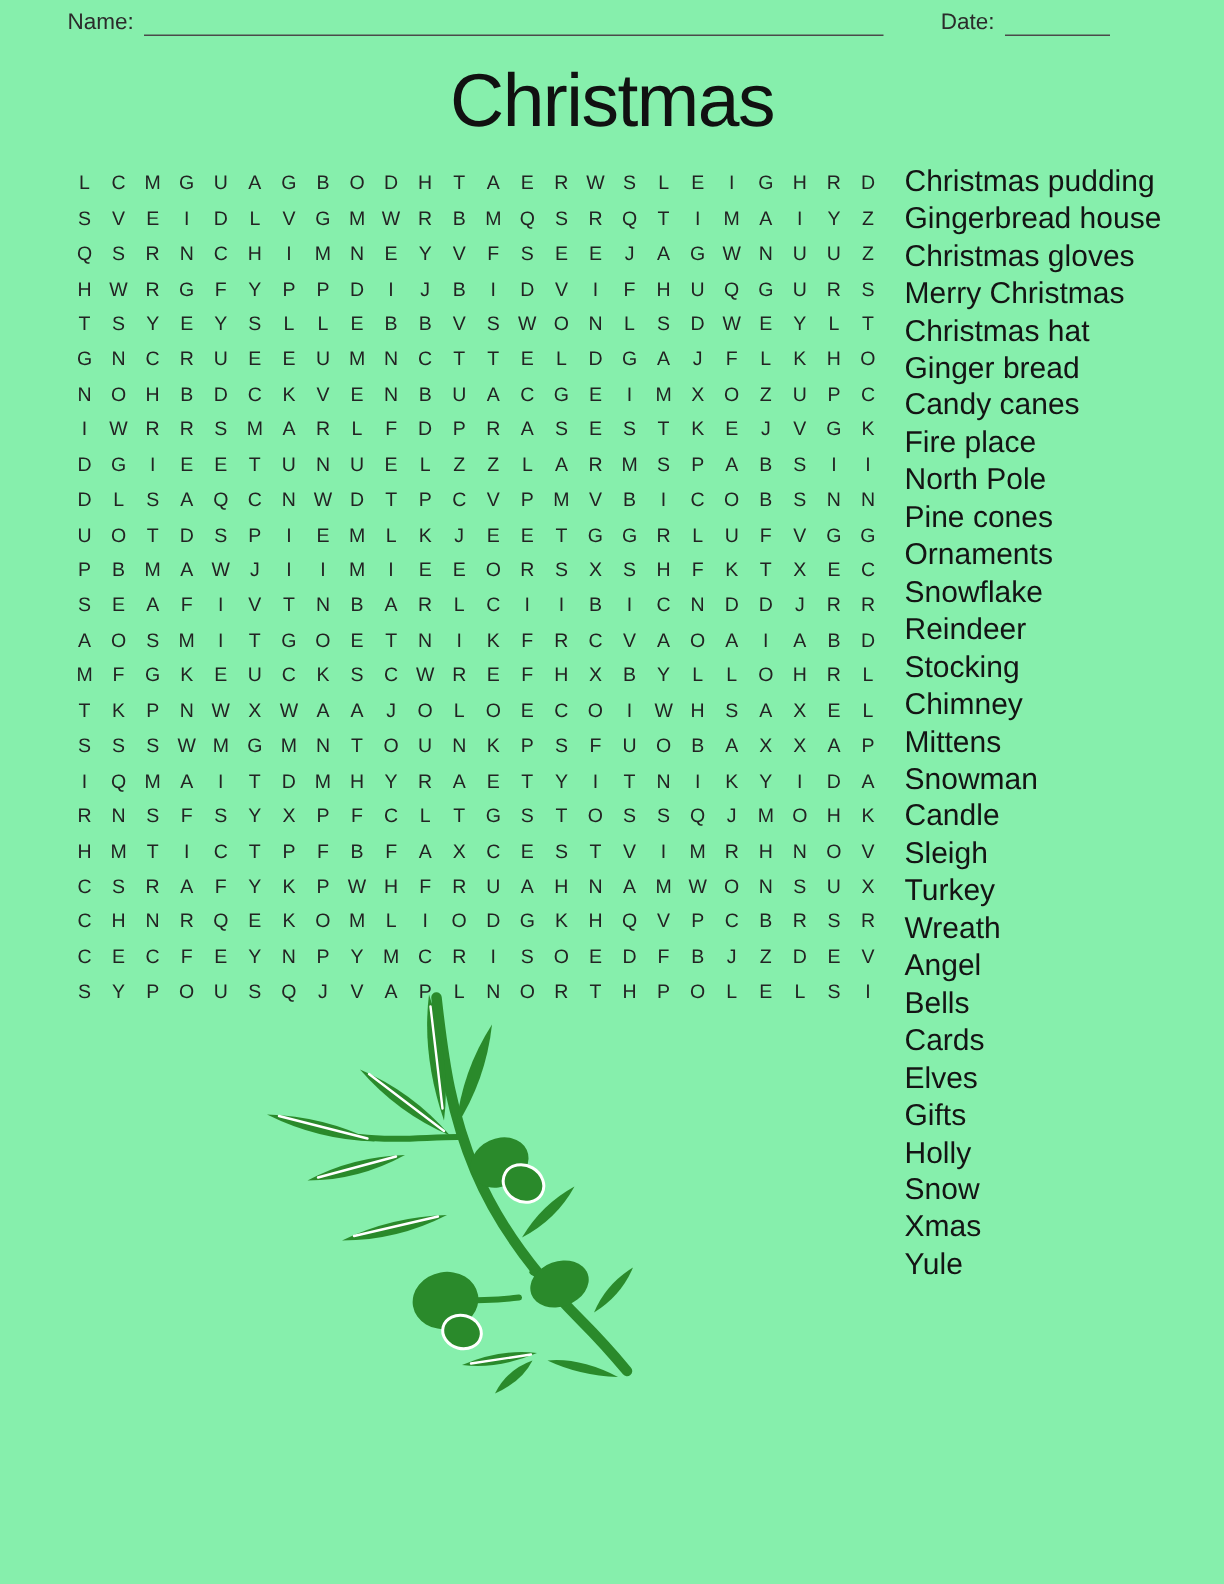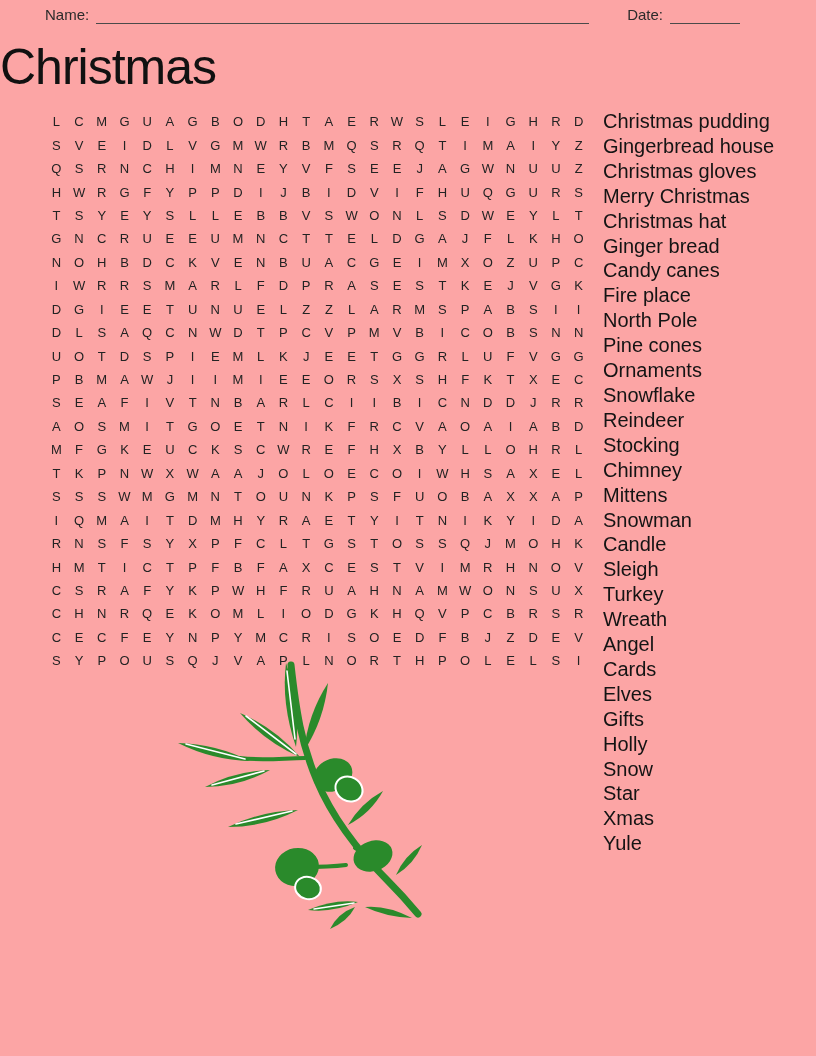--- a/index.html
+++ b/index.html
@@ -1,20 +1,20 @@
 <!DOCTYPE html>
 <html><head>
 <meta charset="utf-8">
 <style>
   html, body { margin: 0; padding: 0; background: #ffffff; }
   .page {
     position: relative;
     width: 816px;
     height: 1056px;
-    background: #fca5a5;
+    background: #86efac;
     font-family: "Liberation Sans", "DejaVu Sans", sans-serif;
     color: #1e1e1e;
     overflow: hidden;
   }
 
   
   .header {
     position: absolute;
     left: 45px;
     top: 6px;
@@ -33,20 +33,21 @@
   .date-line { width: 70px; margin-left: 7px; }
   .date-label { margin-left: 18px; }
 
   
   .title {
     position: absolute;
     left: 0;
     top: 38px;
     width: 100%;
     margin: 0;
+    text-align: center;
     font-size: 50px;
     font-weight: normal;
     letter-spacing: -1px;
     color: #111111;
   }
 
   
   .grid {
     position: absolute;
     left: 45px;
@@ -697,26 +698,26 @@
       <div class="word">Reindeer</div>
       <div class="word">Stocking</div>
       <div class="word">Chimney</div>
       <div class="word">Mittens</div>
       <div class="word">Snowman</div>
       <div class="word">Candle</div>
       <div class="word">Sleigh</div>
       <div class="word">Turkey</div>
       <div class="word">Wreath</div>
       <div class="word">Angel</div>
+      <div class="word">Bells</div>
       <div class="word">Cards</div>
       <div class="word">Elves</div>
       <div class="word">Gifts</div>
       <div class="word">Holly</div>
       <div class="word">Snow</div>
-      <div class="word">Star</div>
       <div class="word">Xmas</div>
       <div class="word">Yule</div>
     </div>
 
   <svg class="branch" id="branch" viewBox="0 0 320 290" xmlns="http://www.w3.org/2000/svg" style="color: rgb(42, 138, 43);">
     <g fill="currentColor" stroke="none">
 
       <path d="M 141 10 C 146 55 151 88 167 126 C 183 164 210 198 238 226 C 248 236 258 247 268 259" fill="none" stroke="currentColor" stroke-width="7" stroke-linecap="round"></path>
 
       <path d="M 155 103 C 135 103 112 106 90 103" fill="none" stroke="currentColor" stroke-width="4" stroke-linecap="round"></path>

